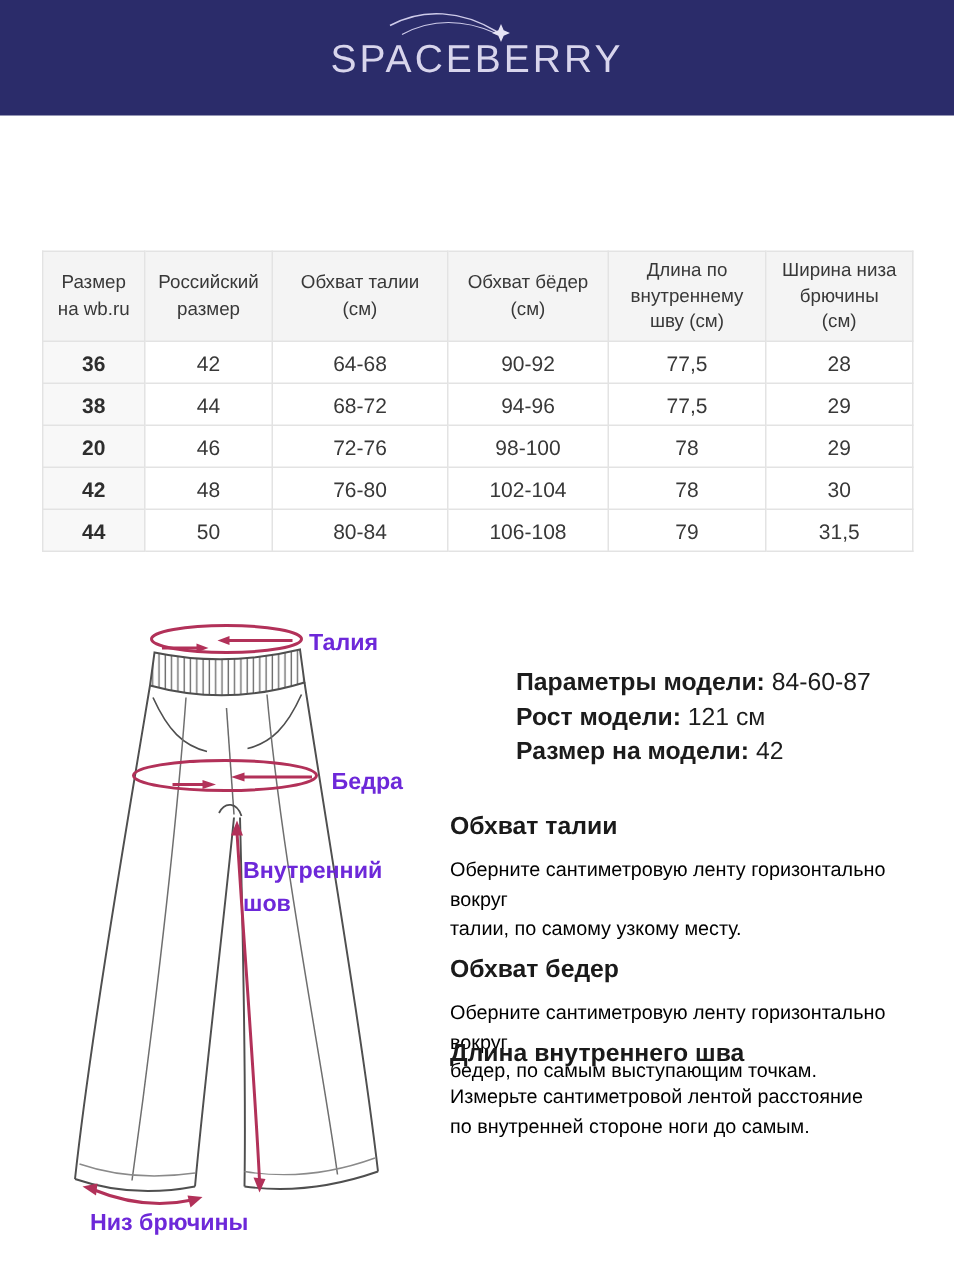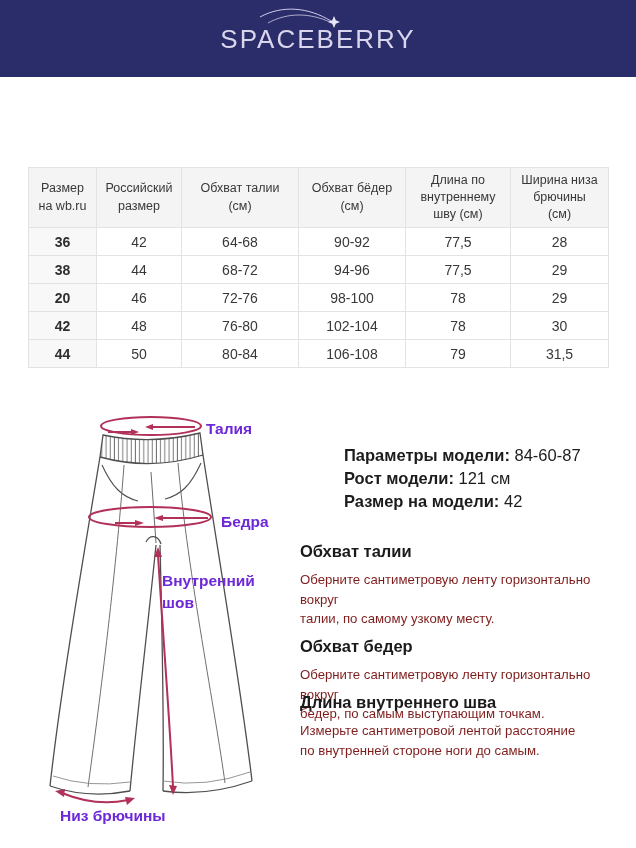--- a/index.html
+++ b/index.html
@@ -31,21 +31,21 @@
   .lbl-seam{left:162px;top:570px;}
   .lbl-hem{left:60px;top:805px;}
 
   
   .model-info{position:absolute;left:300px;top:444px;width:320px;font-size:16.5px;
               line-height:23px;color:#1c1c1c;}
   .model-info .lbl{font-weight:700;margin-left:44px;}
   .guide-section{position:absolute;left:300px;width:318px;}
   .gs1{top:542px;} .gs2{top:637px;} .gs3{top:693px;}
   .guide-section h3{margin:0 0 9px 0;font-size:16.5px;font-weight:700;color:#1a1a1a;}
-  .guide-section p{margin:0;font-size:13.2px;line-height:19.5px;color:#7f1d1d;white-space:pre-line;}
+  .guide-section p{margin:0;font-size:13.2px;line-height:19.5px;color:#000000;white-space:pre-line;}
 </style>
 </head>
 <body>
 
 <div class="page">
 
   <header class="brand-band">
     <div class="logo-text">SPACEBERRY</div>
     <svg class="logo-star" width="86" height="28" viewBox="0 0 86 28">
       <path d="M2,13 C24,1 50,3 73,17" fill="none" stroke="#cfccea" stroke-width="1"></path>

